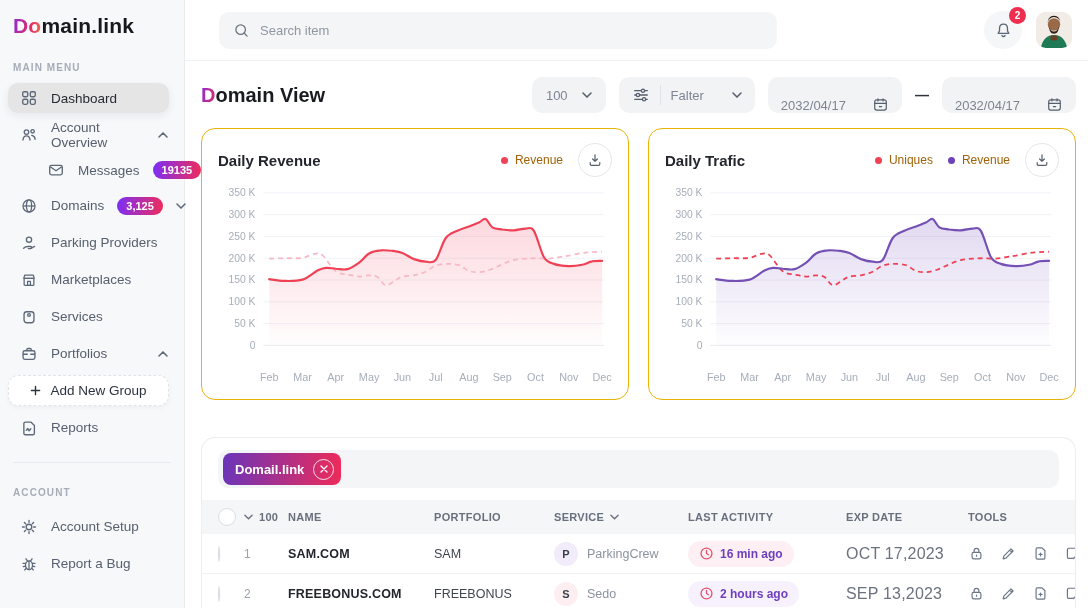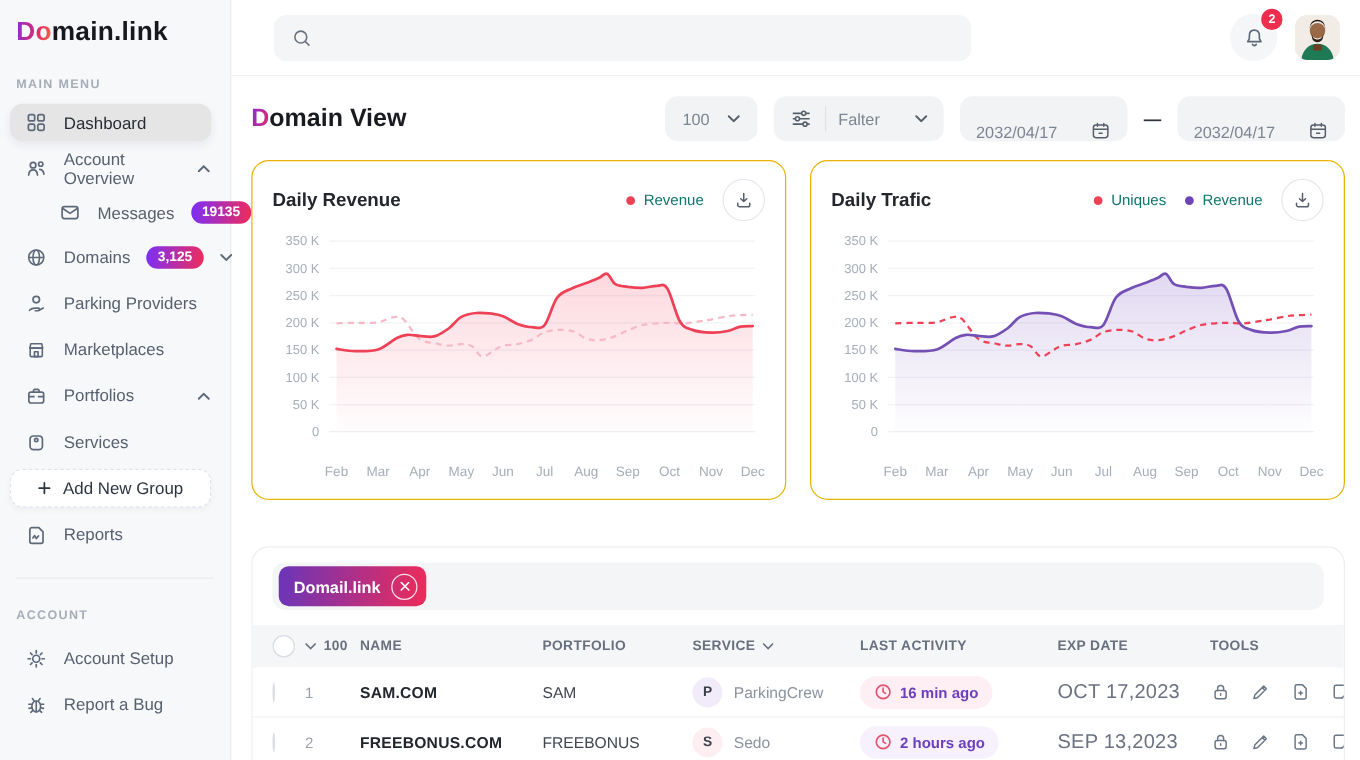--- a/index.html
+++ b/index.html
@@ -48,21 +48,21 @@
   .ctrl.filter .vdiv { width:1px; height:20px; background:#dfe2e7; }
   .ctrl.date { padding:0 13px; gap:26px;align-items:flex-end; }
   .date-sep { color:#30343b; font-weight:700; font-size:14px; }
 
   
   .charts-row { display:flex; gap:19px; }
   .chart-card { flex:1; border:1px solid #eab308; border-radius:14px; background:#fff; padding:14px 16px 8px 16px; height:272px; }
   .card-head { display:flex; align-items:center; }
   .card-title { font-size:15px; font-weight:700; color:#23262d; }
   .legend { margin-left:auto; display:flex; align-items:center; gap:15px; }
-  .legend-item { display:flex; align-items:center; gap:7px; font-size:12px; color:#0f766e; }
+  .legend-item { display:flex; align-items:center; gap:7px; font-size:12px; color:#a16207; }
   .dot { width:7px; height:7px; border-radius:50%; flex:none; }
   .dl-btn { width:34px; height:34px; border-radius:50%; border:1px solid #e4e7ec; background:#fff; margin-left:15px; display:flex; align-items:center; justify-content:center; cursor:pointer; flex:none; }
   .chart-svg { width:100%; height:208px; margin-top:2px; }
 
   
   .table-card { margin-top:37px; border:1px solid #ebedf1; border-radius:14px 14px 0 0; border-bottom:none; overflow:hidden; padding-top:12px; }
   .chip-bar { margin:0 16px; background:#f4f5f7; border-radius:10px; height:38px; display:flex; align-items:center; padding:0 5px; }
   .chip { height:32px; border-radius:8px; background:linear-gradient(95deg,#6a35b9,#ee2b59); color:#fff; font-size:13px; font-weight:600; display:flex; align-items:center; gap:9px; padding:0 7px 0 12px; cursor:pointer; }
   .chip-x { width:21px; height:21px; border-radius:50%; border:1.4px solid rgba(255,255,255,.85); display:flex; align-items:center; justify-content:center; cursor:pointer; }
   .tgrid { display:grid; grid-template-columns:26px 44px 146px 120px 134px 158px 122px auto; align-items:center; padding-left:16px; }
@@ -165,42 +165,42 @@
           <path d="M4.2 8.3l1-3.8h9.6l1 3.8z"></path>
           <rect x="4.6" y="8.3" width="10.8" height="7.6" rx="1"></rect>
           <rect x="8.4" y="11.6" width="3.2" height="4.3"></rect>
         </svg>
       </span>
     <span>Marketplaces</span>
   </div>
 
   <div class="side-item">
     <span class="s-ico">
+        <svg width="18" height="18" viewBox="0 0 20 20" fill="none" stroke="#5d6878" stroke-width="1.5">
+          <rect x="4.5" y="4.2" width="11" height="12.2" rx="3"></rect>
+          <circle cx="10" cy="7.8" r="1.5"></circle>
+        </svg>
+      </span>
+    <span>Services</span>
+  </div>
+
+  <div class="side-item">
+    <span class="s-ico">
         <svg width="18" height="18" viewBox="0 0 20 20" fill="none" stroke="#5d6878" stroke-width="1.5" stroke-linejoin="round">
           <rect x="3.4" y="6.4" width="13.2" height="9.6" rx="2"></rect>
           <path d="M7.5 6.4V5.2A1.3 1.3 0 0 1 8.8 3.9h2.4a1.3 1.3 0 0 1 1.3 1.3v1.2"></path>
           <path d="M3.4 10.3h5.2M11.4 10.3h5.2"></path>
         </svg>
       </span>
     <span>Portfolios</span>
     <span class="chev">
         <svg width="10" height="6" viewBox="0 0 10 6" fill="none" stroke="#5d6878" stroke-width="1.5" stroke-linecap="round">
           <path d="M1 5l4-4 4 4"></path>
         </svg>
       </span>
-  </div>
-
-  <div class="side-item">
-    <span class="s-ico">
-        <svg width="18" height="18" viewBox="0 0 20 20" fill="none" stroke="#5d6878" stroke-width="1.5">
-          <rect x="4.5" y="4.2" width="11" height="12.2" rx="3"></rect>
-          <circle cx="10" cy="7.8" r="1.5"></circle>
-        </svg>
-      </span>
-    <span>Services</span>
   </div>
 
   <div class="add-group">
     <span>
         <svg width="11" height="11" viewBox="0 0 12 12" fill="none" stroke="#2c3340" stroke-width="1.5" stroke-linecap="round">
           <path d="M6 1.5v9M1.5 6h9"></path>
         </svg>
       </span>
     <span>Add New Group</span>
   </div>
@@ -243,20 +243,21 @@
 <div class="main">
 
   <div class="topbar">
     <div class="search">
       <span>
           <svg width="17" height="17" viewBox="0 0 20 20">
             <circle cx="9" cy="9" r="5.6" fill="none" stroke="#6b7380" stroke-width="1.5"></circle>
             <line x1="13.3" y1="13.3" x2="16.6" y2="16.6" stroke="#6b7380" stroke-width="1.5" stroke-linecap="round"></line>
           </svg>
         </span>
+      <input type="text" placeholder="Search item" style="">
     </div>
     <div class="bell-wrap">
       <button class="bell-btn">
         <span>
             <svg width="19" height="19" viewBox="0 0 20 20" fill="none" stroke="#5d6878" stroke-width="1.4" stroke-linejoin="round">
               <path d="M10 3.2c-2.7 0-4.2 1.9-4.2 4.6v2.6L4.4 13h11.2l-1.4-2.6V7.8c0-2.7-1.5-4.6-4.2-4.6z"></path>
               <path d="M8.4 15.2a1.7 1.7 0 0 0 3.2 0" stroke-linecap="round"></path>
             </svg>
           </span>
       </button>

